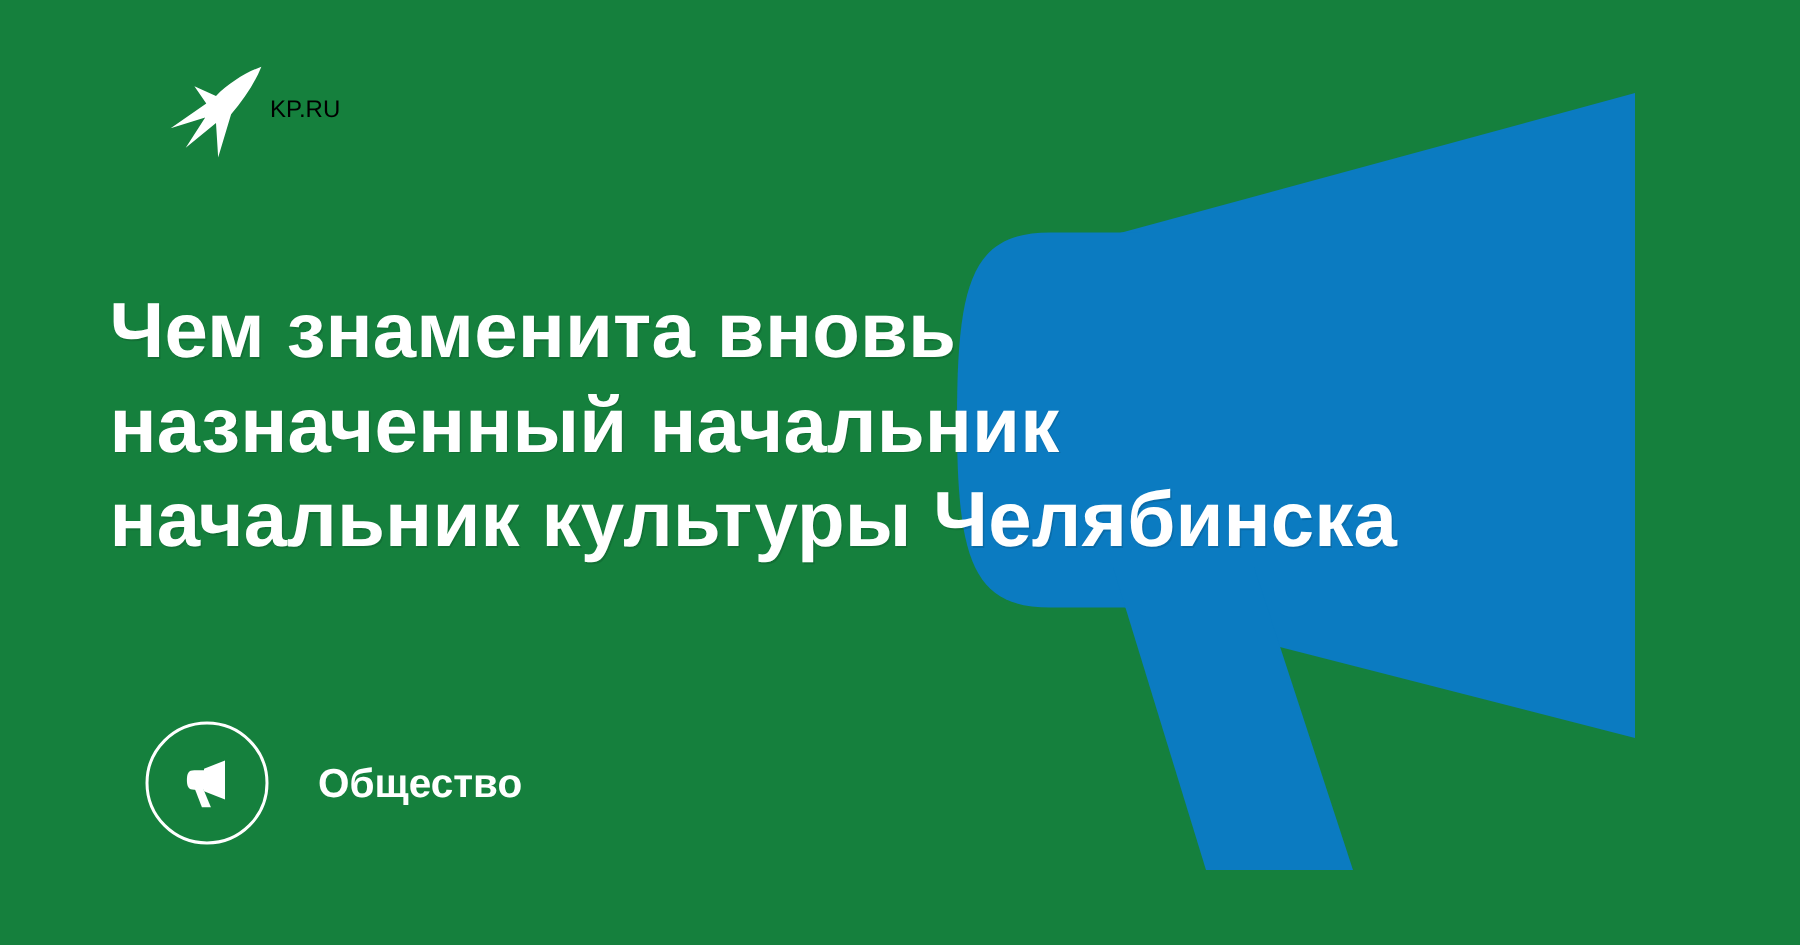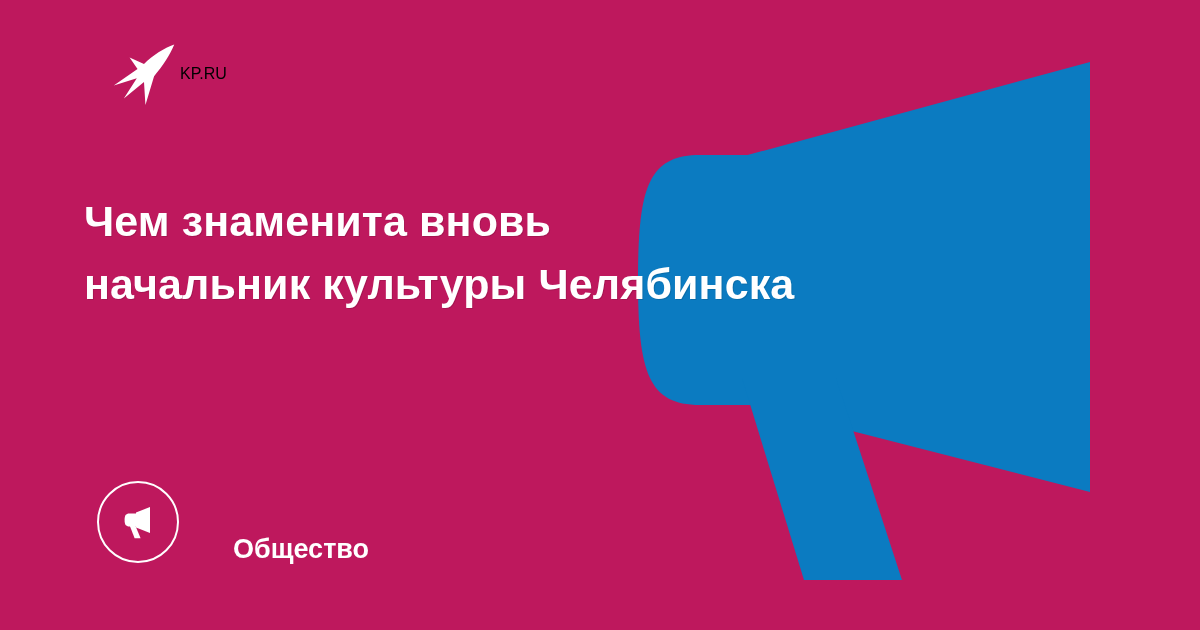--- a/index.html
+++ b/index.html
@@ -9,21 +9,21 @@
   }
   body {
     font-family: "Liberation Sans", "DejaVu Sans", sans-serif;
   }
 
   #card {
     position: relative;
     width: 1200px;
     height: 630px;
     overflow: hidden;
-    background: #be185d;
+    background: #15803d;
   }
 
   
   #watermark {
     position: absolute;
     left: 0;
     top: 0;
     width: 1200px;
     height: 630px;
     pointer-events: none;
@@ -41,44 +41,43 @@
   #brand-mark {
     width: 72px;
     height: 72px;
     display: block;
     flex: none;
   }
 
   
   #headline {
     position: absolute;
-    left: 84px;
+    left: 73px;
     top: 190px;
     width: 1030px;
     color: #ffffff;
-    font-size: 43px;
+    font-size: 52px;
     font-weight: 700;
     line-height: 63px;
     letter-spacing: 0.1px;
     text-shadow: 1px 1px 0 rgba(0,0,0,0.12);
   }
   #headline .hl-line {
     display: block;
     white-space: nowrap;
   }
 
   
   #category {
     position: absolute;
     left: 97px;
     top: 481px;
     display: flex;
-    align-items: flex-end;
+    align-items: center;
     height: 82px;
-    gap: 21px;
   }
   #category-icon-wrap {
     width: 82px;
     height: 82px;
     border-radius: 50%;
     border: 2px solid #ffffff;
     box-sizing: border-box;
     display: flex;
     align-items: center;
     justify-content: center;
@@ -128,20 +127,21 @@
                  L 52 93
                  L 64 53
                  C 76 39 86 24 92 9 Z"></path>
       </g>
     </svg>
     <div>KP.RU</div>
   </div>
 
   <div id="headline">
     <span class="hl-line">Чем знаменита вновь</span>
+    <span class="hl-line">назначенный начальник</span>
     <span class="hl-line">начальник культуры Челябинска</span>
   </div>
 
   <div id="category">
     <div id="category-icon-wrap">
       <svg width="44" height="44" viewBox="0 0 44 44" aria-hidden="true">
         <g fill="#ffffff">
 
           <path d="M34 7 L34 33 L20 27.5 L20 12.5 Z"></path>
 

